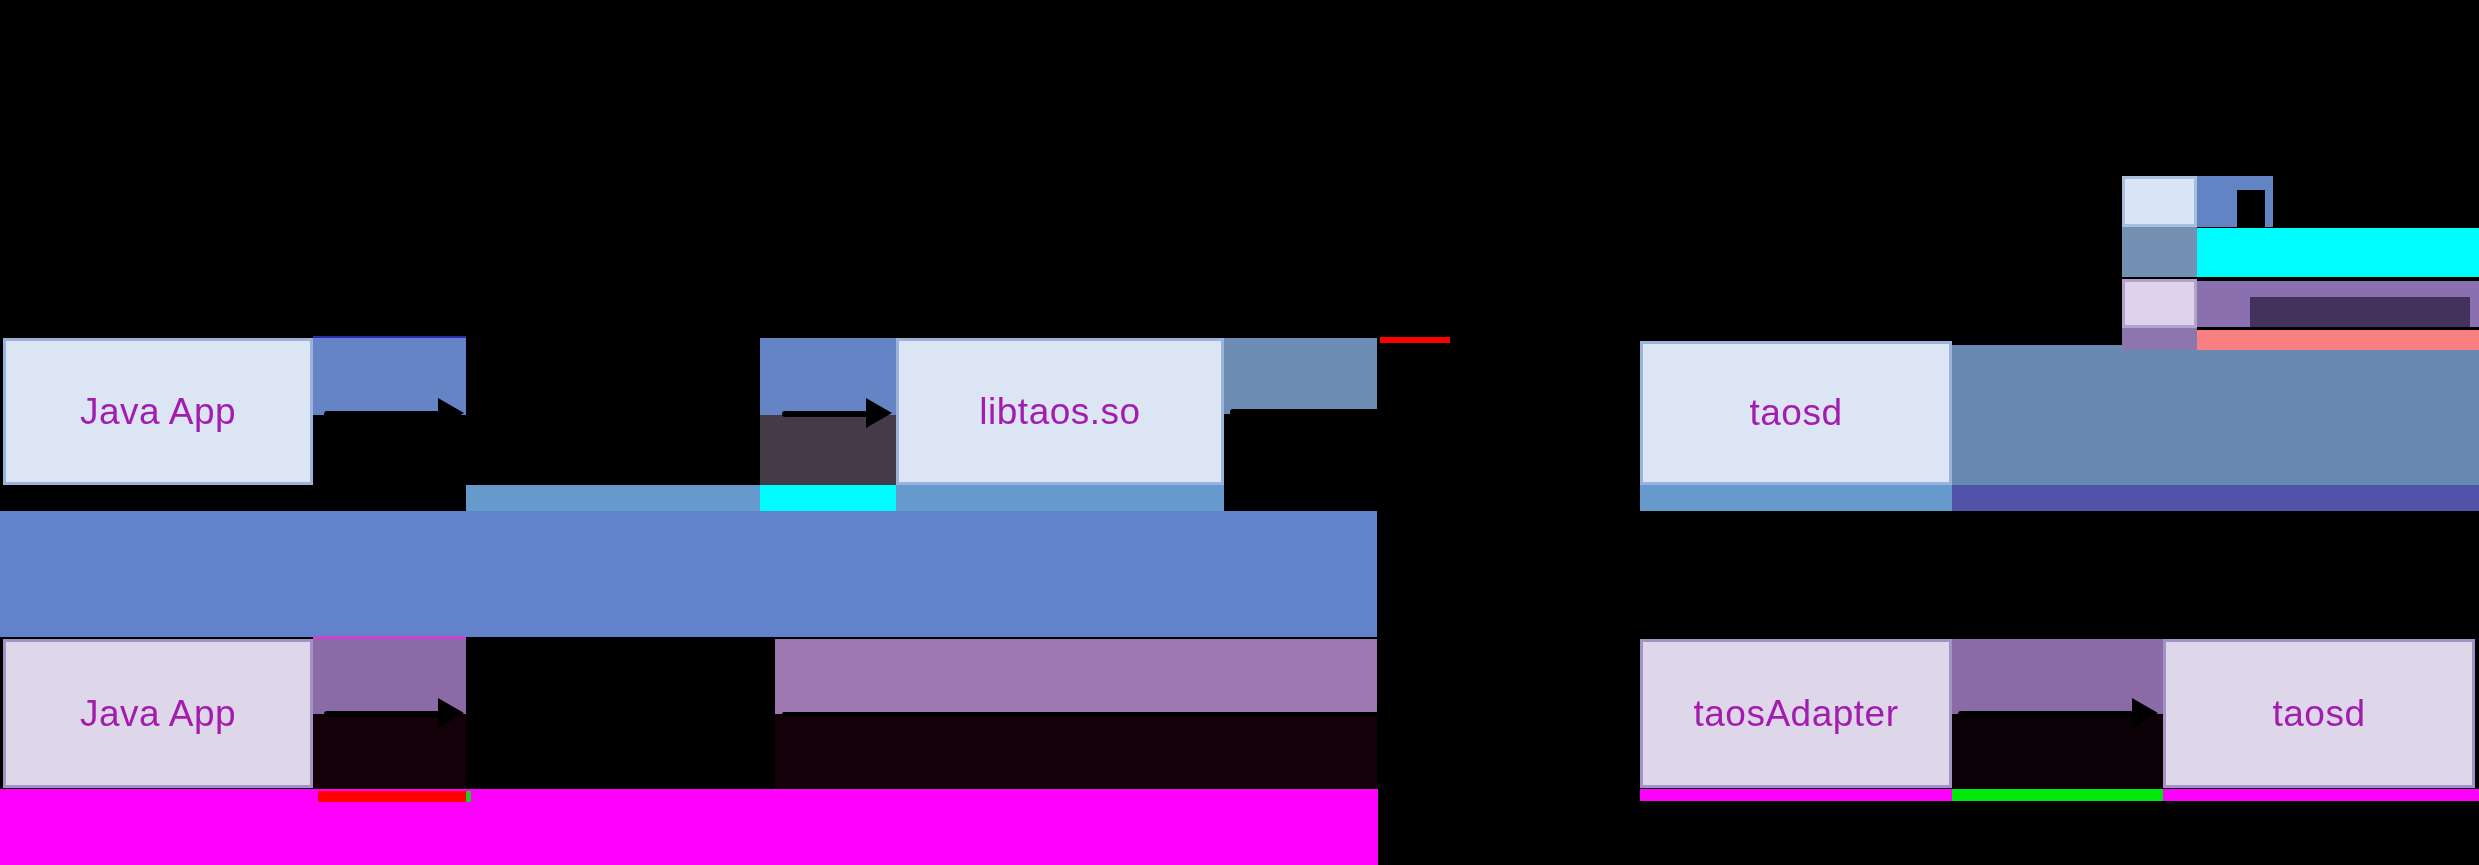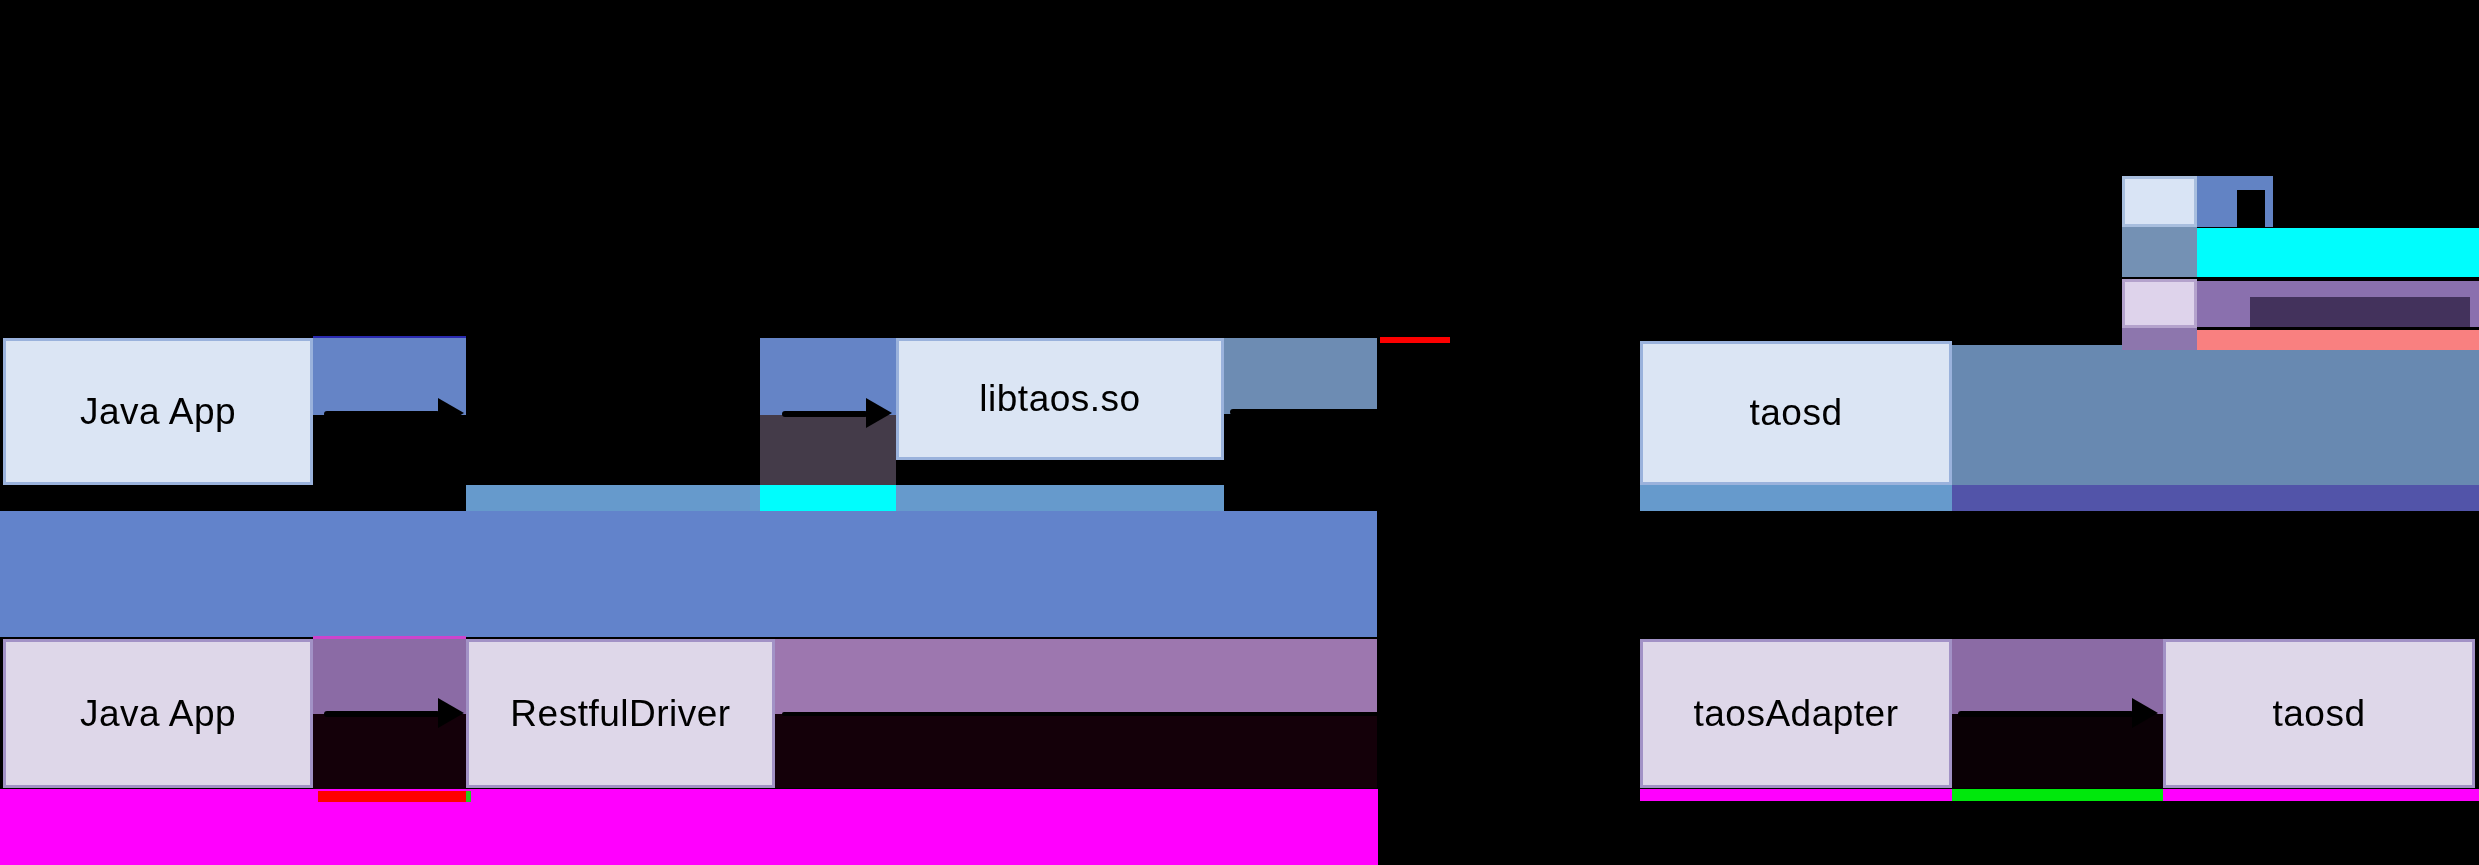--- a/index.html
+++ b/index.html
@@ -5,41 +5,41 @@
   html,body{margin:0;padding:0;background:#000;}
   #stage{
     position:relative;width:2479px;height:865px;overflow:hidden;
     background:var(--background,#000000);
     font-family:"Liberation Sans",sans-serif;
   }
   .rect{position:absolute;}
   .box{
     position:absolute;box-sizing:border-box;
     display:flex;align-items:center;justify-content:center;
-    font-size:37px;color:#000000;letter-spacing:0.5px;
+    font-size:37px;color:#a21caf;letter-spacing:0.5px;
   }
   .nbox{background:var(--native-box-fill,#dbe5f4);border:3px solid var(--native-box-border,#9ab2dc);}
   .rbox{background:var(--rest-box-fill,#ded7e9);border:3px solid var(--rest-box-border,#a292c6);}
 
   
   #gap1-navy-top{left:313px;top:336px;width:153px;height:4px;background:#2a2ab0;}
   #gap1-blue{left:313px;top:338px;width:153px;height:77px;background:var(--gap-blue,#6584c6);}
   #gap2-blue{left:760px;top:338px;width:136px;height:77px;background:var(--gap-blue,#6584c6);}
   #gap2-dark{left:760px;top:415px;width:136px;height:96px;background:var(--dark-maroon,#443b49);}
   #band-steel-1{left:1224px;top:338px;width:153px;height:76px;background:var(--steel,#6d8cb3);}
   #red-dash{left:1380px;top:337px;width:70px;height:6px;background:var(--red,#fe0000);}
   #strip-tsdb{left:466px;top:485px;width:294px;height:26px;background:var(--steel-light,#669acc);}
   #strip-cyan{left:760px;top:485px;width:136px;height:26px;background:var(--cyan,#00fdfd);}
   #strip-libtaos{left:896px;top:485px;width:328px;height:26px;background:var(--steel-light,#669acc);}
   #band-steel-right{left:1952px;top:345px;width:527px;height:140px;background:var(--steel-right,#6889b1);}
   #strip-taosd{left:1640px;top:485px;width:312px;height:26px;background:var(--steel-light,#669acc);}
   #strip-indigo{left:1952px;top:485px;width:527px;height:26px;background:var(--indigo,#5254a9);}
   #box-java-native{left:3px;top:338px;width:310px;height:147px;}
   #box-tsdb{left:466px;top:338px;width:294px;height:147px;}
-  #box-libtaos{left:896px;top:338px;width:328px;height:122px;}
+  #box-libtaos{left:896px;top:338px;width:328px;height:147px;}
   #box-taosd-native{left:1640px;top:341px;width:312px;height:144px;}
 
   
   #band-blue-big{left:0;top:511px;width:1377px;height:126px;background:var(--band-blue,#6283cb);}
 
   
   #gap3-magenta-top{left:313px;top:636px;width:153px;height:4px;background:#cc44cc;}
   #gap3-purple{left:313px;top:639px;width:153px;height:75px;background:var(--purple-gap,#8b6ba5);}
   #gap3-dark{left:313px;top:714px;width:153px;height:76px;background:var(--near-black,#140009);}
   #band-purple{left:775px;top:639px;width:602px;height:75px;background:var(--purple-band,#9d77af);}
@@ -134,23 +134,20 @@
   <div class="rect" id="sliver-green"></div>
   <div class="rect" id="gap4-purple"></div>
   <div class="rect" id="gap4-dark"></div>
   <div class="rect" id="strip-magenta-a"></div>
   <div class="rect" id="strip-green"></div>
   <div class="rect" id="strip-magenta-b"></div>
 
   <div class="box rbox" id="box-java-rest">
     <span>Java App</span>
   </div>
-  <div class="box rbox" id="box-restful">
-    <span>RestfulDriver</span>
-  </div>
   <div class="box rbox" id="box-adapter">
     <span>taosAdapter</span>
   </div>
   <div class="box rbox" id="box-taosd-rest">
     <span>taosd</span>
   </div>
 
   <div class="aline" id="arrow4-line"></div>
   <div class="ahead" id="arrow4-head"></div>
   <div class="aline" id="arrow5-line"></div>

